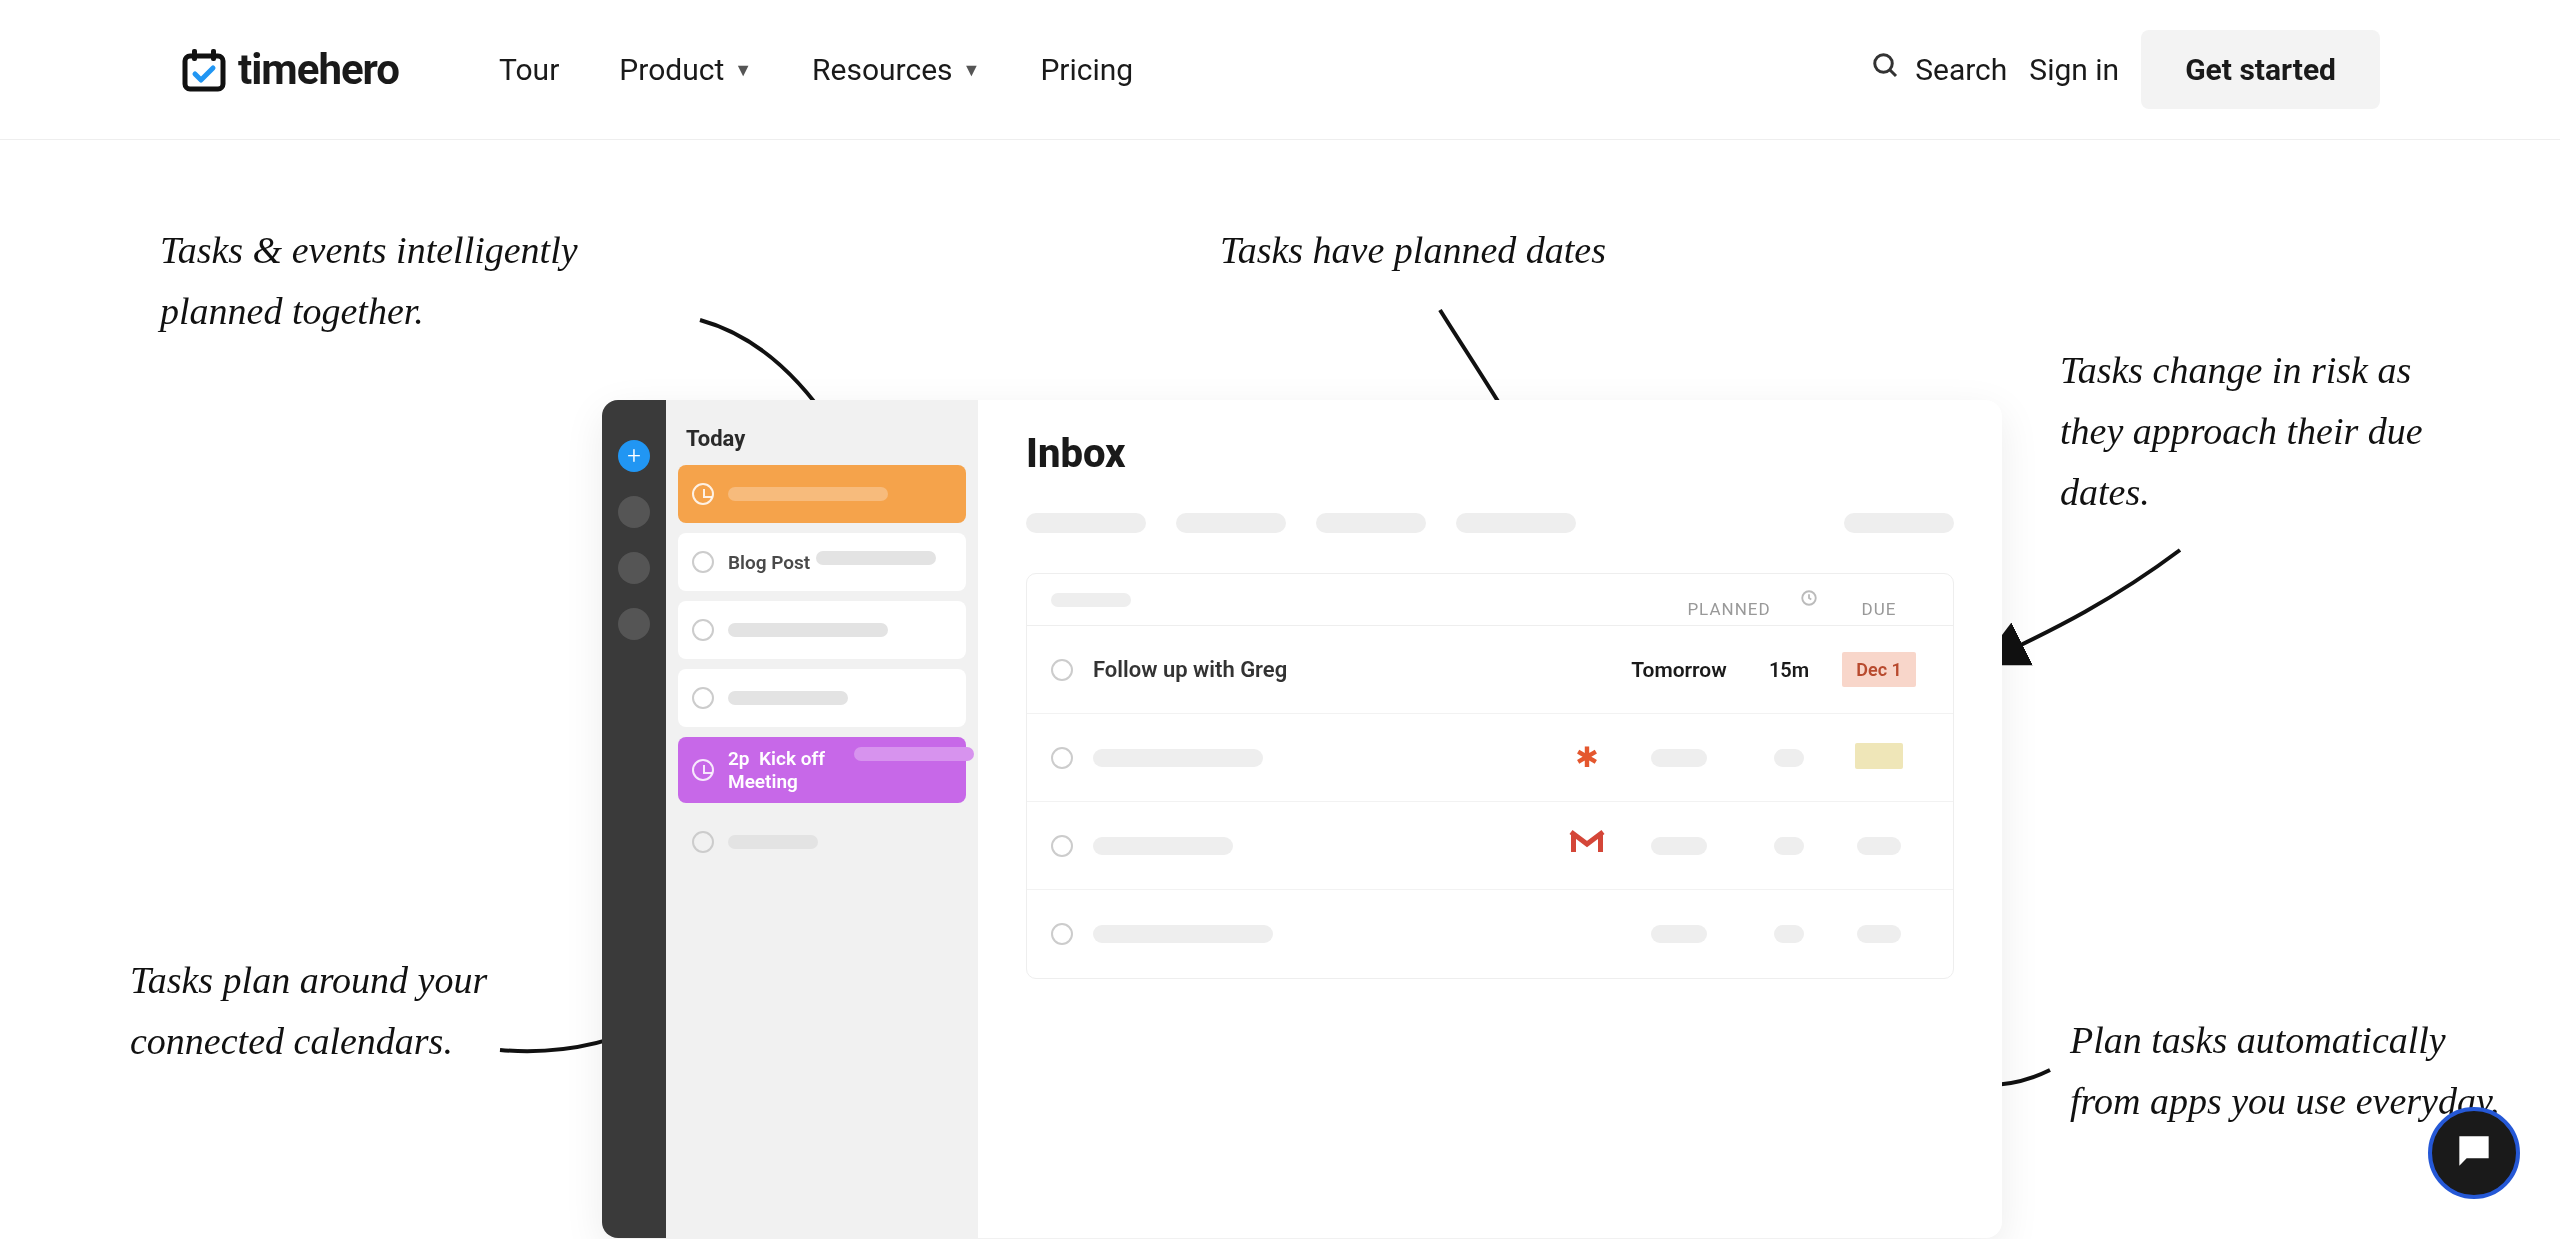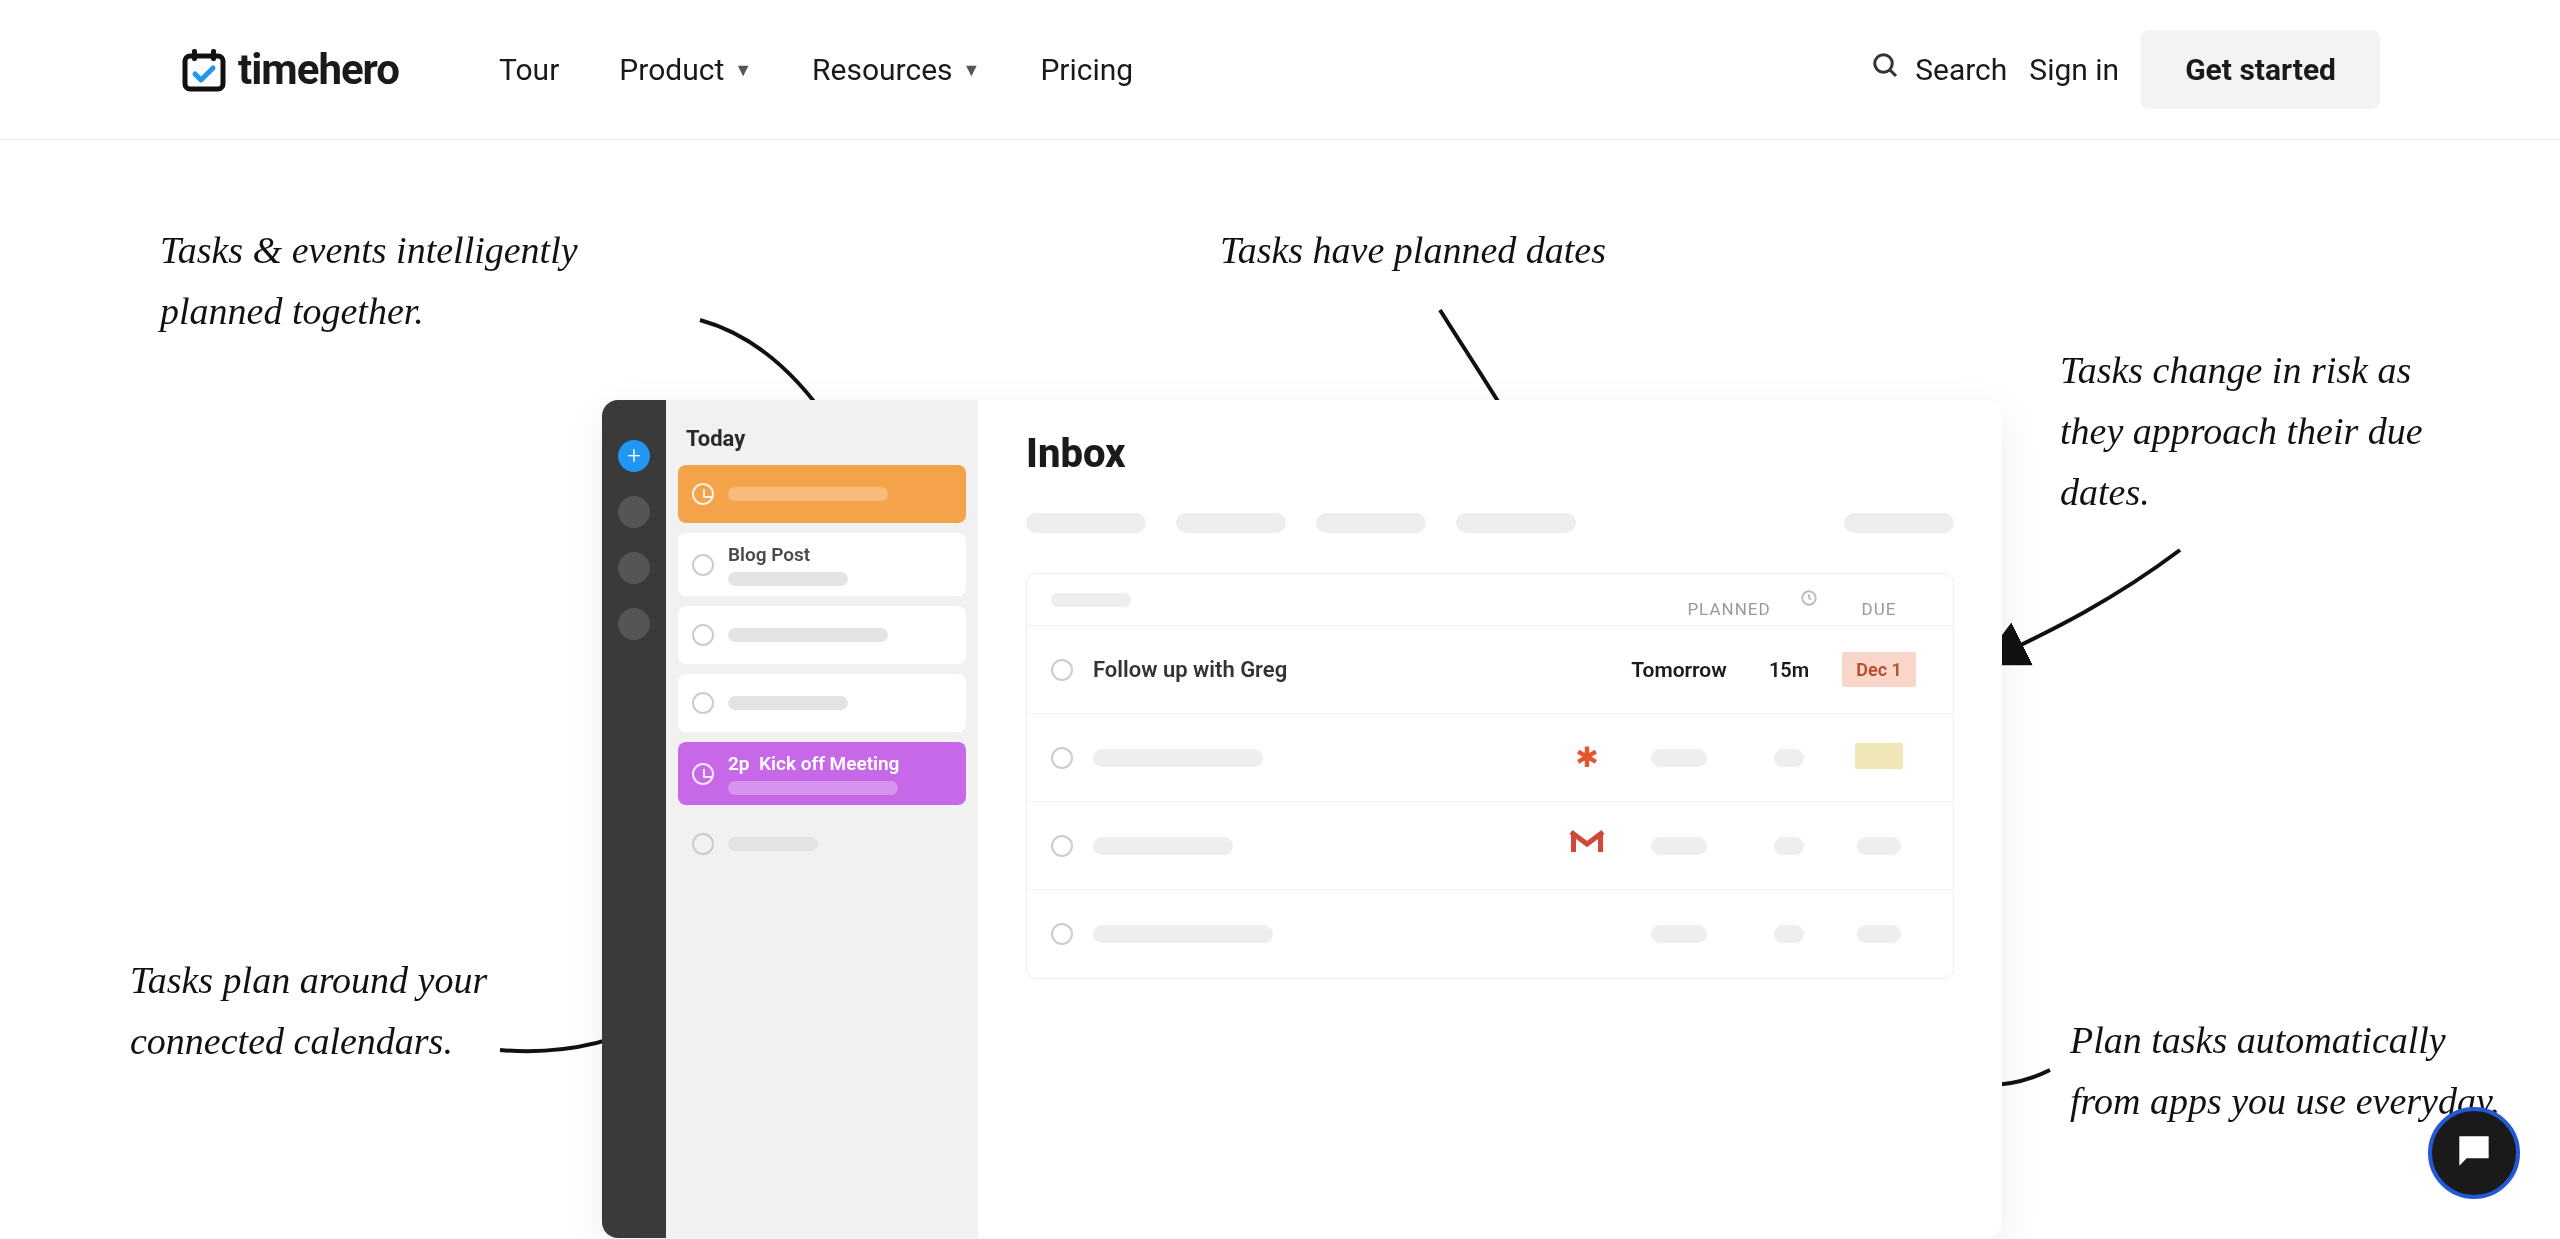--- a/index.html
+++ b/index.html
@@ -37,21 +37,21 @@
 .card.orange{background:#f5a34b;}
 .card.purple{background:#c768e8;}
 .clock-ico{width:22px;height:22px;border:2px solid rgba(255,255,255,.85);border-radius:50%;flex-shrink:0;position:relative;}
 .clock-ico:after{content:"";position:absolute;width:7px;height:7px;border-left:2px solid rgba(255,255,255,.85);border-bottom:2px solid rgba(255,255,255,.85);left:9px;top:4px;}
 .circle{width:22px;height:22px;border:2px solid #ccc;border-radius:50%;flex-shrink:0;}
 .ph{height:14px;border-radius:7px;background:#e3e3e3;}
 .ph.orange{background:#f7bb7c;}
 .ph.purple{background:#d793ee;}
 .card-text{font-size:19px;font-weight:600;color:#4a4a4a;}
 .card.orange .card-text,.card.purple .card-text{color:#fff;}
-.card-body{display:flex;flex-direction:column;gap:6px;flex:1;}
+.card-body{display:flex;flex-direction:row;gap:6px;flex:1;}
 
 .main{flex:1;background:#fff;padding:30px 48px;}
 .inbox-title{font-size:40px;font-weight:800;margin-bottom:36px;}
 .pill-row{display:flex;gap:30px;margin-bottom:40px;}
 .pill{height:20px;border-radius:10px;background:#eee;}
 .table{border:1px solid #eee;border-radius:10px;}
 .thead{display:flex;align-items:center;height:52px;padding:0 24px;font-size:17px;color:#999;letter-spacing:1px;border-bottom:1px solid #eee;}
 .thead .left-ph{width:80px;height:14px;background:#eee;border-radius:7px;}
 .thead .sp{flex:1;}
 .thead .col{width:120px;text-align:center;margin-top:18px;}

